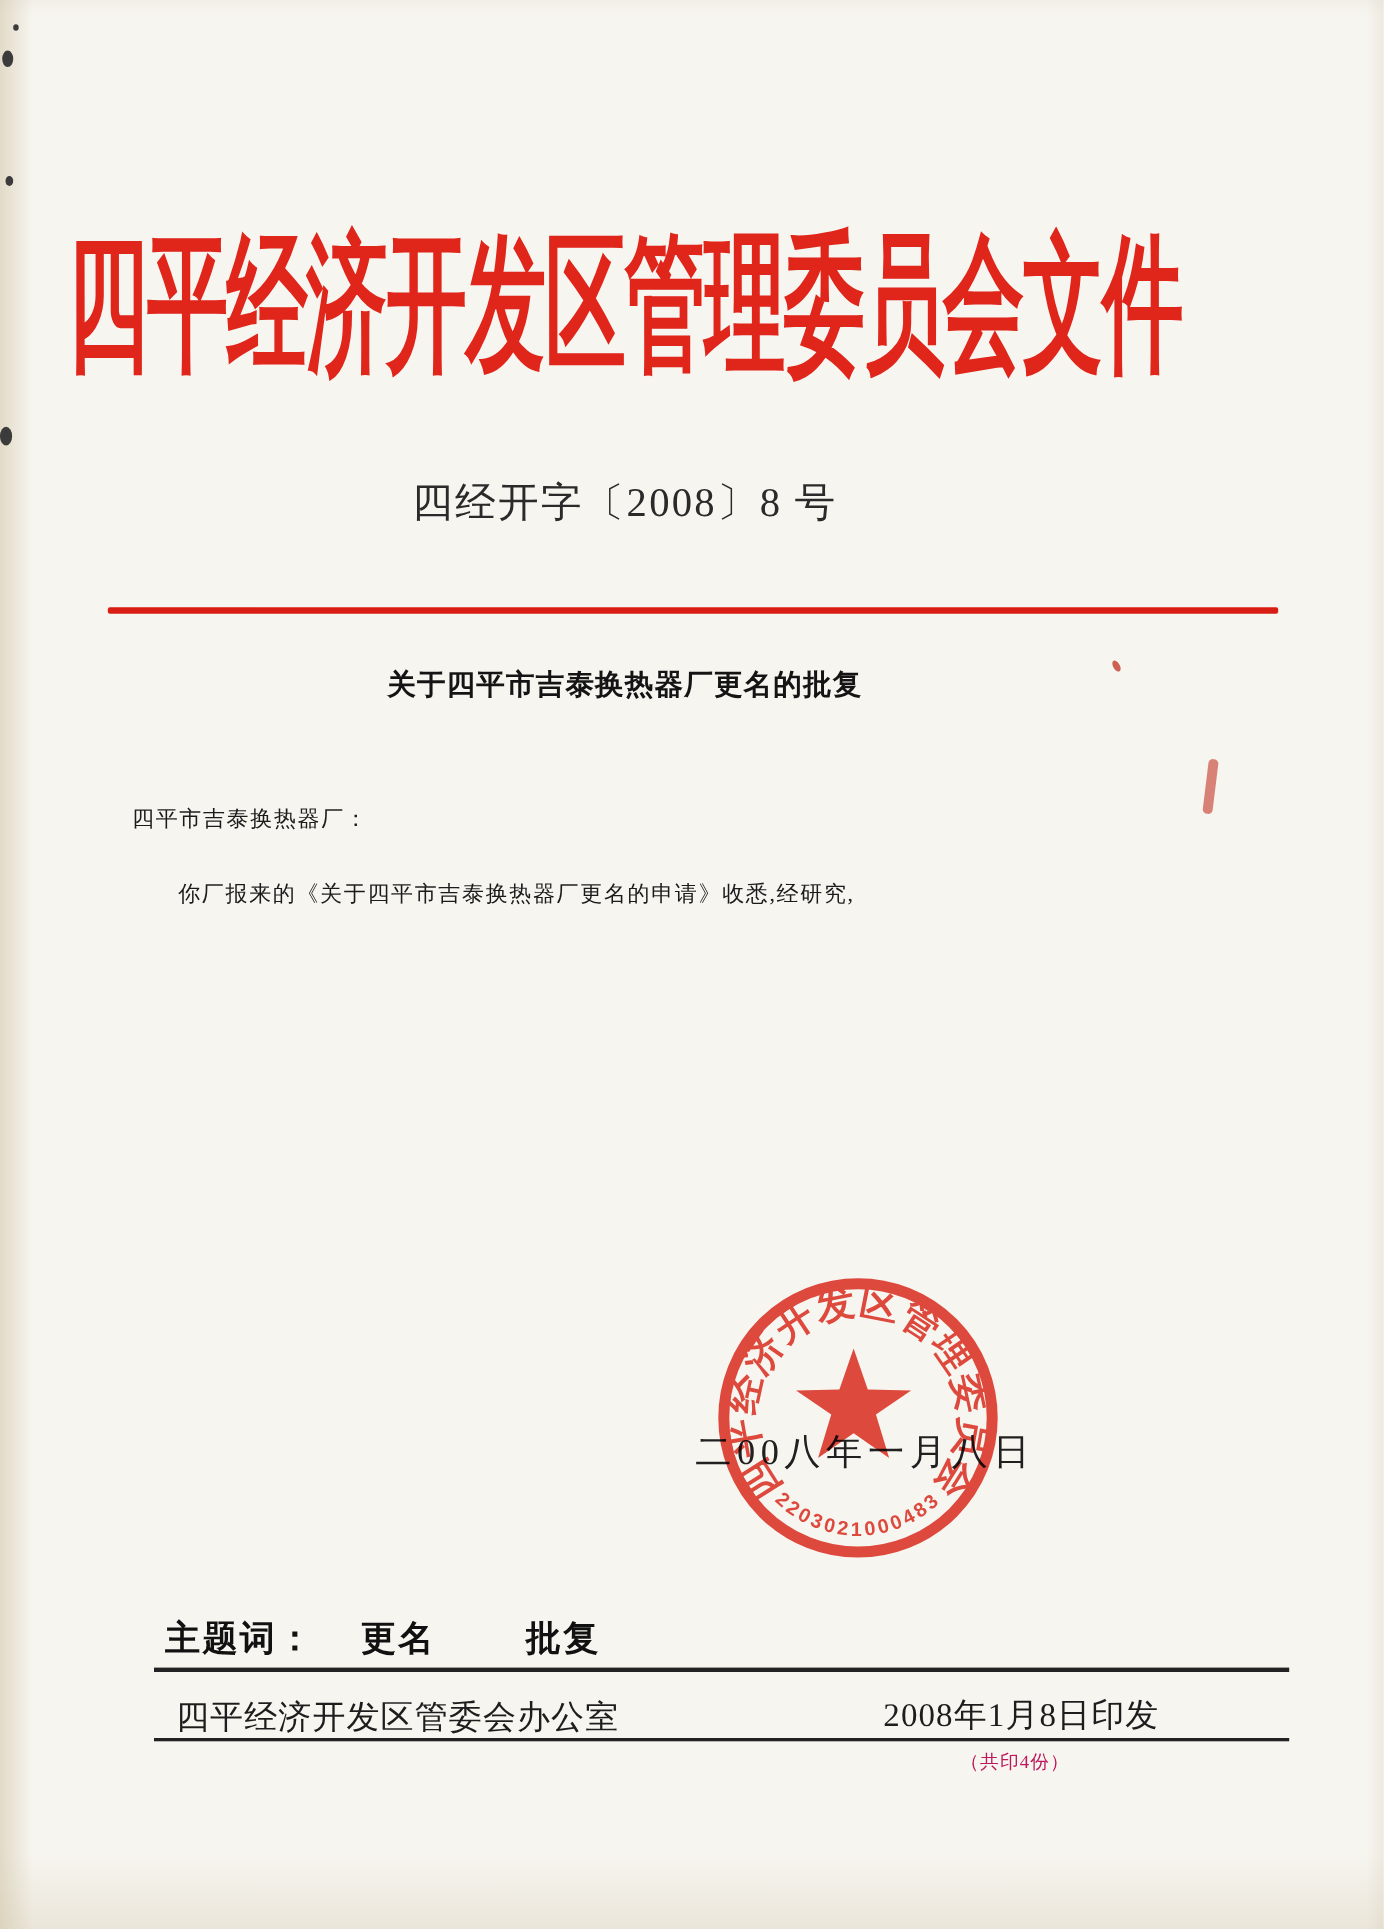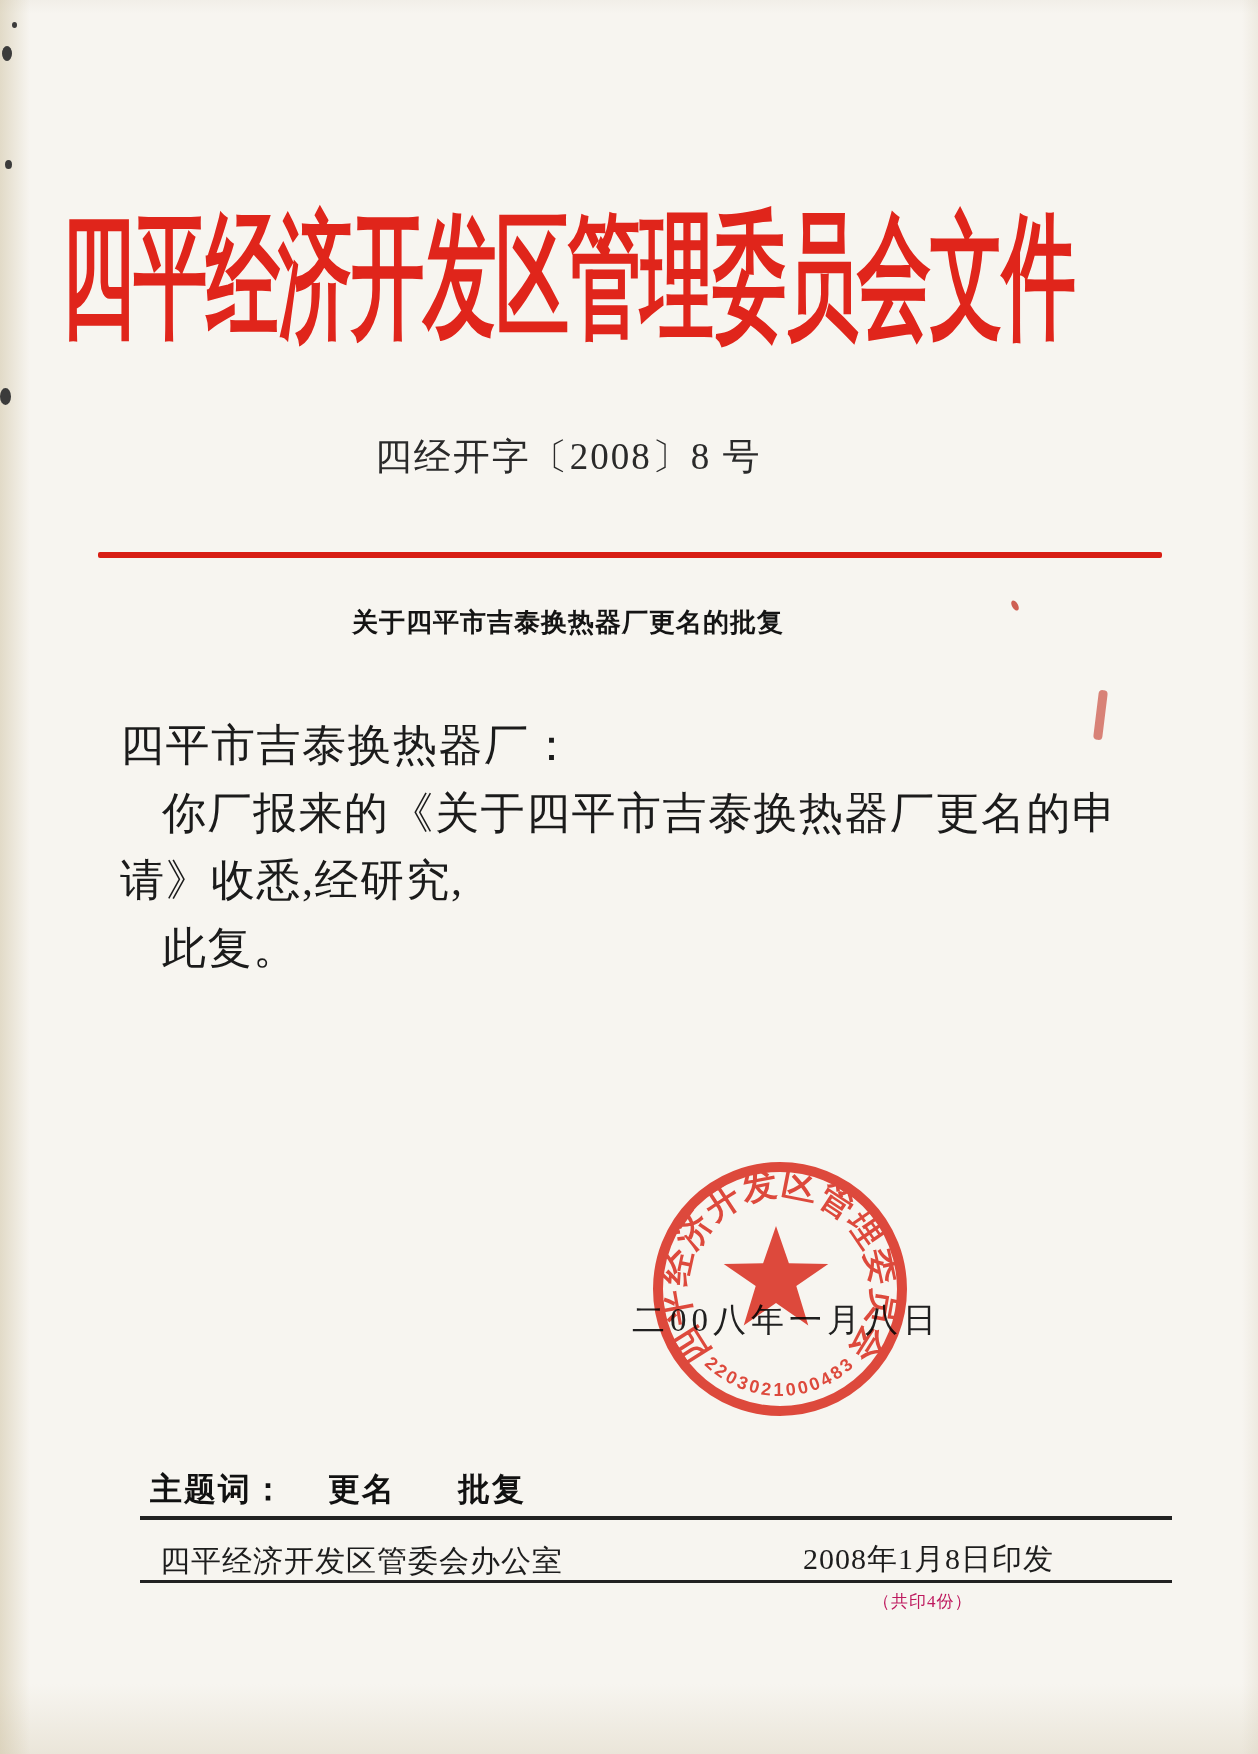--- a/index.html
+++ b/index.html
@@ -34,38 +34,38 @@
     position:absolute;top:552px;left:98px;width:1064px;height:6px;
     background:#d81e14;border-radius:2px;
   }
   .doc-title{
     position:absolute;top:605px;left:568px;transform:translateX(-50%);
     font-size:26px;font-weight:bold;white-space:nowrap;color:#141414;
     font-family:Liberation Sans, sans-serif;letter-spacing:1px;
   }
   .body-text{
     position:absolute;top:712px;left:120px;width:1050px;
-    font-size:44px;line-height:67.5px;letter-spacing:1.5px;color:#1b1b1b;
+    font-size:20px;line-height:67.5px;letter-spacing:1.5px;color:#1b1b1b;
   }
   .body-text .indent{text-indent:42px;}
   .date-line{
     position:absolute;top:1298px;left:608px;z-index:1;
     font-size:33px;letter-spacing:5px;color:#202020;white-space:nowrap;margin-left:24px;
   }
   .seal{
     position:absolute;left:645px;top:1154px;width:270px;height:270px;
     z-index:2;mix-blend-mode:multiply;opacity:.88;
   }
   .subject-row{
     position:absolute;top:1468px;left:150px;
     font-size:32px;font-weight:bold;color:#111;
     font-family:"Liberation Sans","DejaVu Sans",sans-serif;letter-spacing:2px;
   }
   .subject-row .kw1{margin-left:42px;}
-  .subject-row .kw2{margin-left:62px;}
+  .subject-row .kw2{margin-left:82px;}
   .hline{position:absolute;left:140px;width:1032px;background:#222;height:4px;}
   .hline1{top:1516px;}
   .hline2{top:1580px;height:3px;}
   .footer-office{
     position:absolute;top:1541px;left:160px;
     font-size:30px;letter-spacing:1px;color:#1d1d1d;
   }
   .footer-date{
     position:absolute;top:1539px;left:803px;
     font-size:30px;letter-spacing:1px;color:#1d1d1d;
@@ -97,21 +97,20 @@
 
 <div class="doc-number">四经开字〔2008〕8 号</div>
 
 <div class="red-rule"></div>
 
 <div class="doc-title">关于四平市吉泰换热器厂更名的批复</div>
 
 <div class="body-text">
   <div class="line">四平市吉泰换热器厂：</div>
   <div class="line indent">你厂报来的《关于四平市吉泰换热器厂更名的申请》收悉,经研究,</div>
-  <div class="line indent">此复。</div>
 </div>
 
 <div class="date-line">二00八年一月八日</div>
 
 <svg class="seal" viewBox="-135 -135 270 270">
   <circle cx="0" cy="0" r="122" fill="none" stroke="#e23325" stroke-width="10"></circle>
   <defs>
     <path id="sealArc" d="M -71.2 59.8 A 93 93 0 1 1 71.2 59.8" fill="none"></path>
     <path id="sealNum" d="M -92.7 53.5 A 107 107 0 0 0 92.7 53.5" fill="none"></path>
   </defs>

